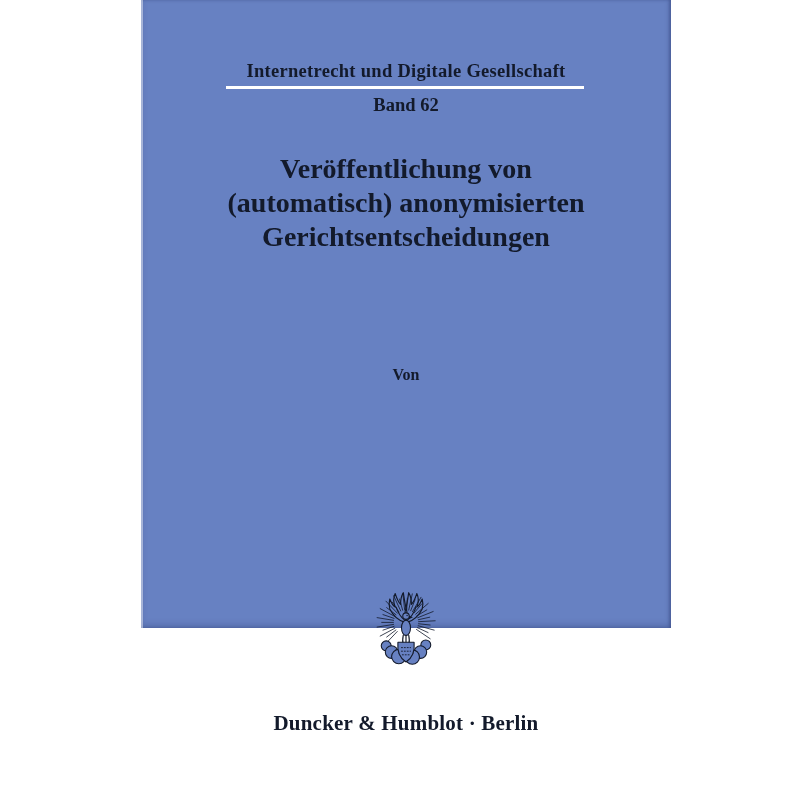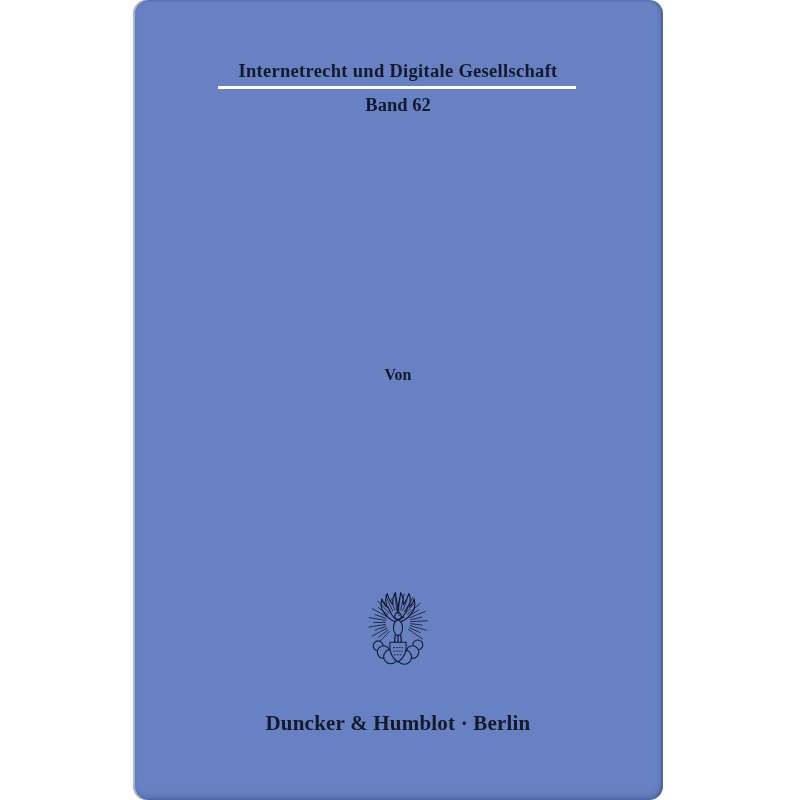--- a/index.html
+++ b/index.html
@@ -10,29 +10,28 @@
   *{margin:0;padding:0;box-sizing:border-box;}
   html,body{width:800px;height:800px;}
   body{
     background:var(--page-bg);
     font-family:"Liberation Serif","DejaVu Serif",serif;
     position:relative;
     overflow:hidden;
   }
   .cover{
     position:absolute;
-    left:133px; top:0;
-    width:530px; height:800px;
+    left:141px; top:0;
+    width:530px; height:628px;
     background:var(--cover-bg);
     box-shadow:
       inset 2px 0 0 rgba(255,255,255,0.45),
       inset -2px 0 3px rgba(25,35,85,0.28),
       inset 0 -3px 6px rgba(25,35,85,0.22);
     color:var(--ink);
-    border-radius:14px;
   }
   .centered{position:absolute;left:0;width:100%;text-align:center;}
   .series-name{
     top:61px;
     font-size:18.5px;
     font-weight:bold;
     letter-spacing:0.3px;
   }
   .rule{
     position:absolute;
@@ -84,20 +83,25 @@
 <body>
 
 <div class="cover">
 
   <div class="centered series-name">Internetrecht und Digitale Gesellschaft</div>
 
   <div class="rule"></div>
 
   <div class="centered series-volume">Band 62</div>
 
+  <h1 class="centered title">
+    <span>Veröffentlichung von</span>
+    <span>(automatisch) anonymisierten</span>
+    <span>Gerichtsentscheidungen</span>
+  </h1>
 
   <div class="centered author-prefix">Von</div>
 
 
   <svg class="emblem" width="76" height="90" viewBox="0 0 84 100" aria-hidden="true">
 
     <g id="rays">
         <line x1="53.6" y1="43.8" x2="68.9" y2="54.2"></line>
         <line x1="54.7" y1="41.9" x2="66.5" y2="47.3"></line>
         <line x1="55.5" y1="39.7" x2="73.3" y2="44.6"></line>

